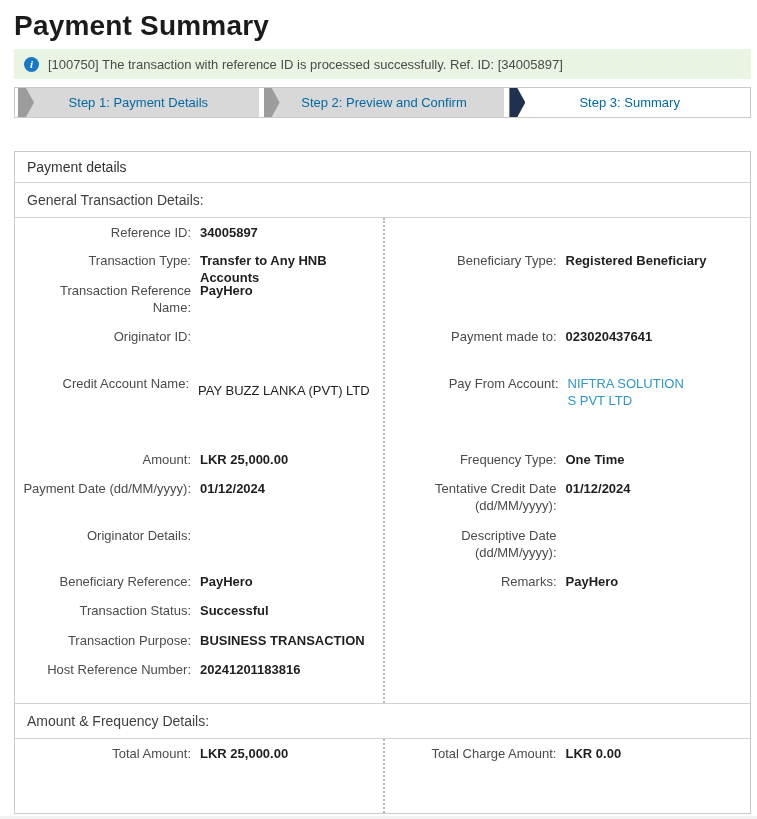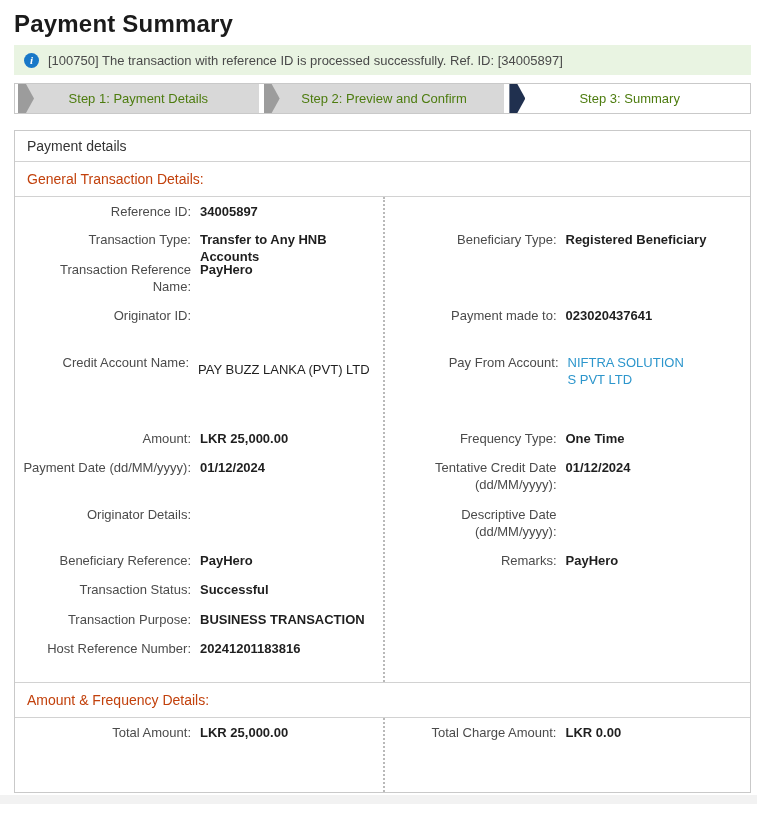--- a/index.html
+++ b/index.html
@@ -6,21 +6,21 @@
   html, body { margin: 0; padding: 0; }
   body {
     width: 757px;
     background: #ffffff;
     font-family: "Liberation Sans", sans-serif;
     color: #333;
   }
   .wrap { padding: 0 6px 0 14px; }
 
   .title {
-    font-size: 24px;
+    font-size: 28px;
     font-weight: 700;
     color: #1b1b1b;
     margin: 10px 0 7px 0;
     letter-spacing: 0.2px;
   }
 
   .alert {
     display: flex;
     align-items: center;
     gap: 9px;
@@ -52,48 +52,48 @@
     padding-left: 3px;
   }
   .step {
     flex: 1;
     position: relative;
     display: flex;
     align-items: center;
     justify-content: center;
     background: var(--step-gray, #d8d8d8);
     font-size: 13px;
-    color: #4d7c0f;
+    color: #0369a1;
     cursor: pointer;
   }
   .step .chev {
     position: absolute;
     left: 0; top: 0; bottom: 0;
     width: 16px;
     background: var(--chevron-gray, #9c9c9c);
     clip-path: polygon(0 0, 50% 0, 100% 50%, 50% 100%, 0 100%);
   }
   .step.active { background: #fff; }
   .step.active .chev { background: var(--navy, #20304f); }
 
   .panel {
     border: 1px solid #c9c9c9;
-    margin-top: 16px;
+    margin-top: 33px;
     background: #fff;
   }
   .panel-header {
     padding: 7px 12px;
     font-size: 14px;
     color: #333;
     border-bottom: 1px solid #d2d2d2;
   }
   .sec-header {
     padding: 9px 12px;
     font-size: 14px;
-    color: #c2410c;
+    color: #404040;
     border-bottom: 1px solid #d2d2d2;
   }
   .sec-header.amt { border-top: 1px solid #d2d2d2; }
 
   .sec-body { position: relative; padding-top: 6px; }
   .sec-body .vdiv {
     position: absolute;
     left: 50%; top: 0; bottom: 0;
     border-left: 2px dotted #b9b9b9;
   }

